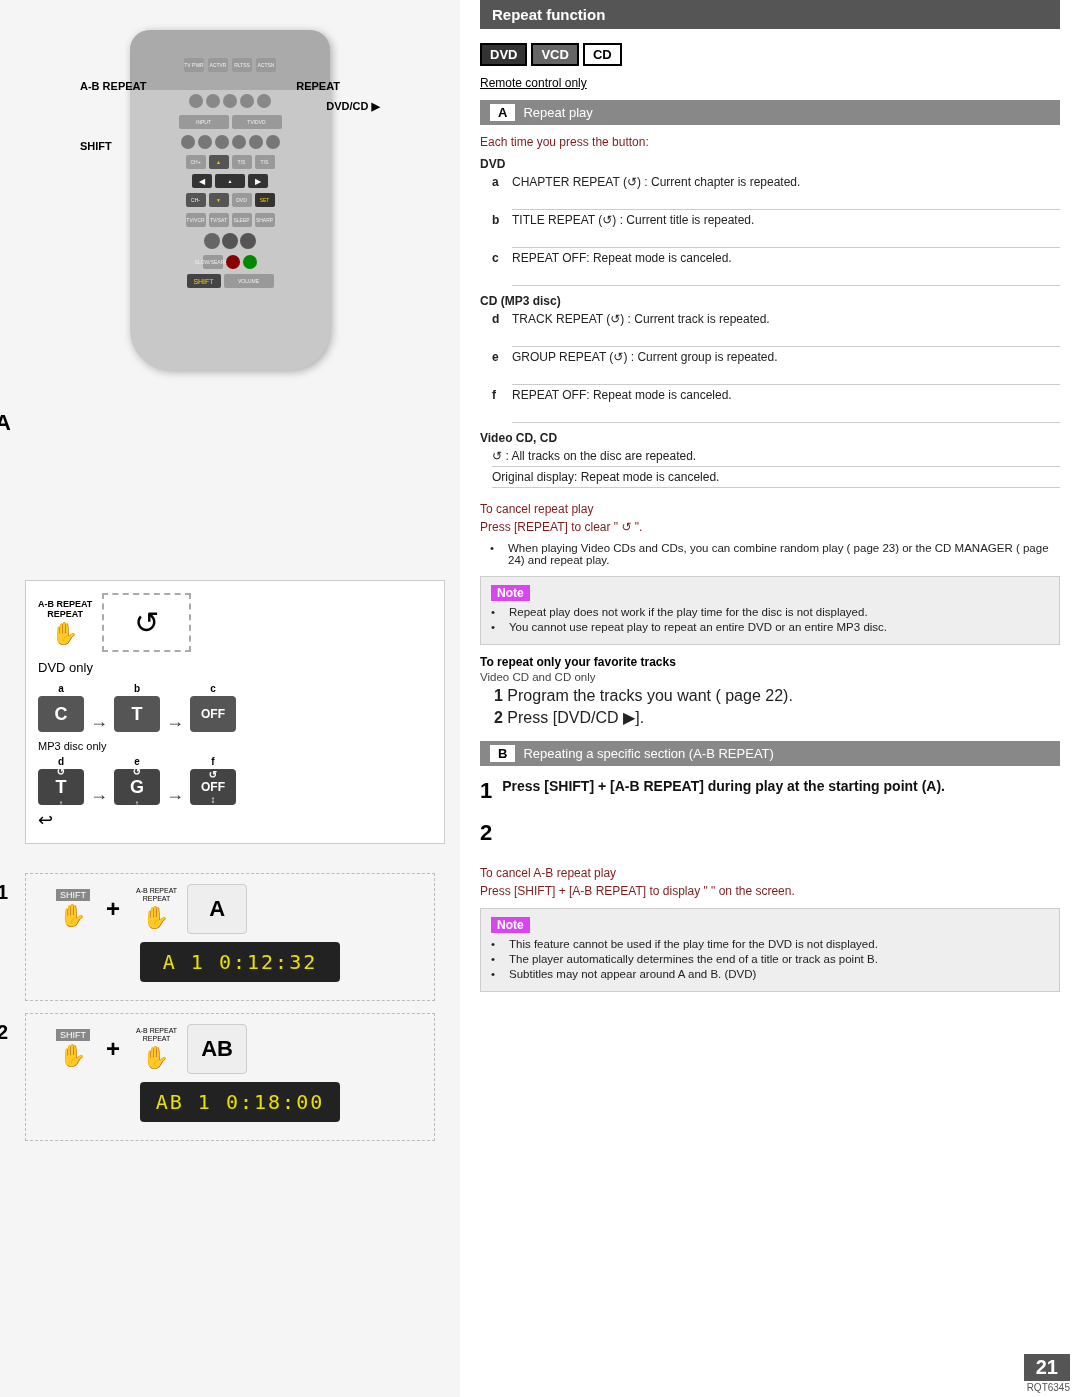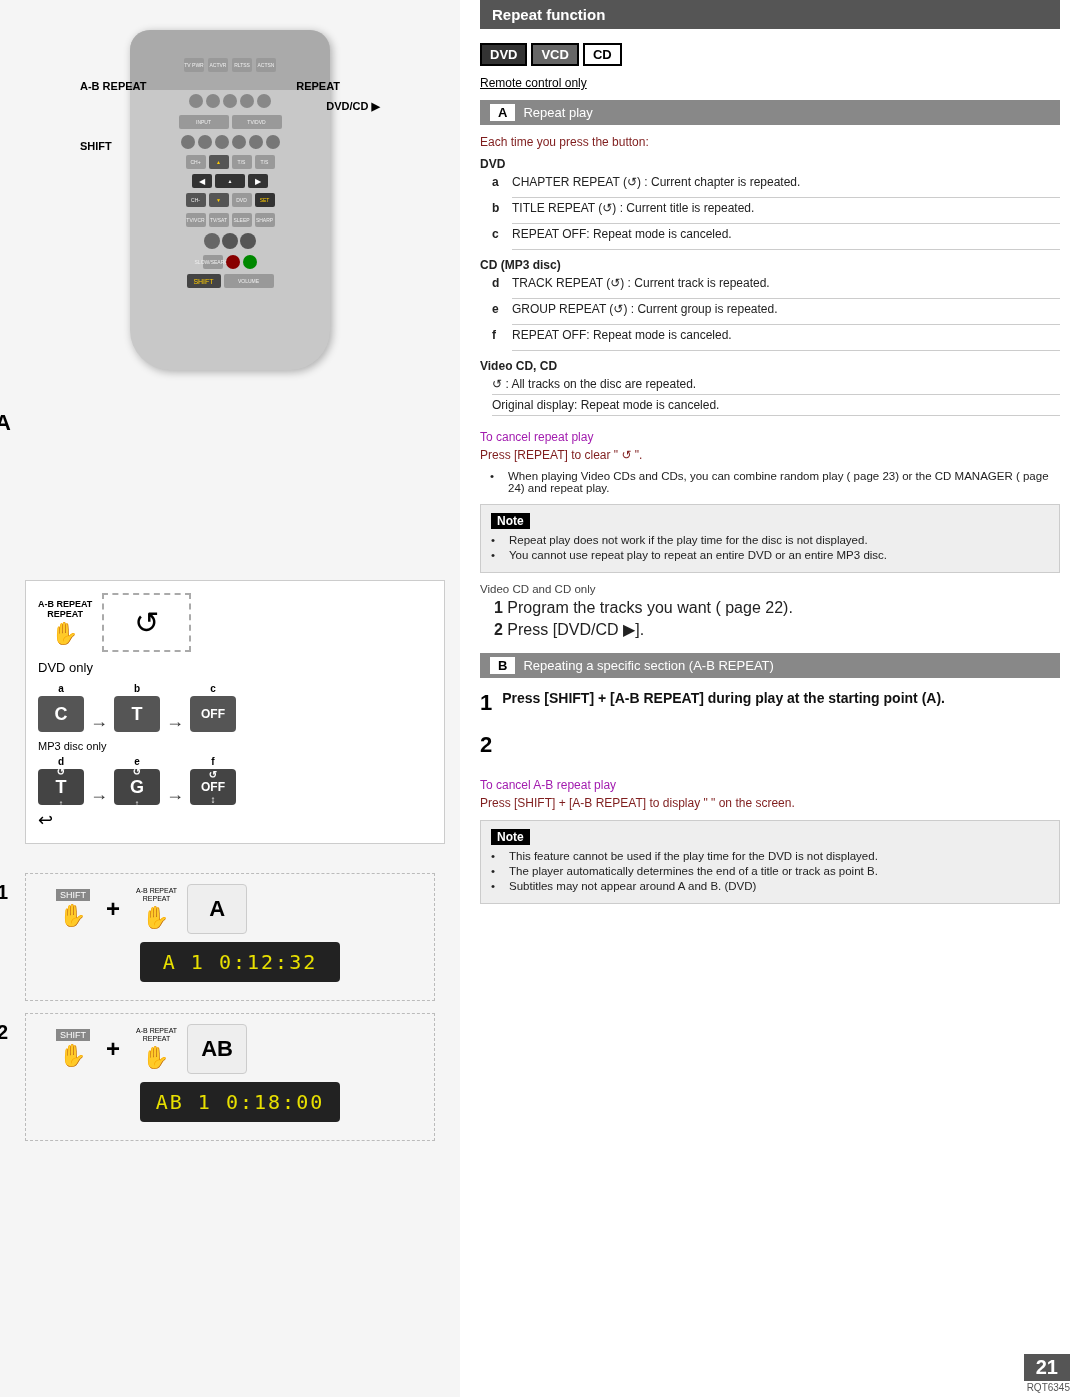--- a/index.html
+++ b/index.html
@@ -297,31 +297,31 @@
     }
 
     .item-letter {
       font-weight: bold;
       min-width: 14px;
     }
 
     .item-text {
       flex: 1;
       border-bottom: 1px solid #ccc;
-      padding-bottom: 8px;
+      padding-bottom: 20px;
     }
 
     .cancel-section {
       margin: 14px 0 8px;
     }
 
     .cancel-title {
       font-size: 12px;
       margin-bottom: 4px;
-      color: #a21caf;
+      color: #7f1d1d;
     }
 
     .bullet-list {
       margin: 8px 0 8px 10px;
     }
 
     .bullet-item {
       font-size: 11.5px;
       color: #222;
       margin-bottom: 4px;
@@ -336,21 +336,21 @@
     .note-box {
       background: #eee;
       border: 1px solid #ccc;
       padding: 8px 10px;
       margin: 10px 0;
     }
 
     .note-title {
       font-size: 12px;
       font-weight: bold;
-      background: #000000;
+      background: #d946ef;
       color: #fff;
       padding: 1px 6px;
       display: inline-block;
       margin-bottom: 5px;
     }
 
     .note-item {
       font-size: 11.5px;
       color: #222;
       margin-bottom: 3px;
@@ -742,20 +742,21 @@
       <span class="bullet-dot">•</span>
       <span>Repeat play does not work if the play time for the disc is not displayed.</span>
     </div>
     <div class="note-item">
       <span class="bullet-dot">•</span>
       <span>You cannot use repeat play to repeat an entire DVD or an entire MP3 disc.</span>
     </div>
   </div>
 
   <div class="fav-tracks">
+    <div class="fav-title">To repeat only your favorite tracks</div>
     <div class="fav-sub">Video CD and CD only</div>
     <div class="numbered-list">
       <div class="numbered-item">
         <strong>1</strong>&nbsp;<span>Program the tracks you want (  page 22).</span>
       </div>
       <div class="numbered-item">
         <strong>2</strong>&nbsp;<span>Press [DVD/CD ▶].</span>
       </div>
     </div>
   </div>

